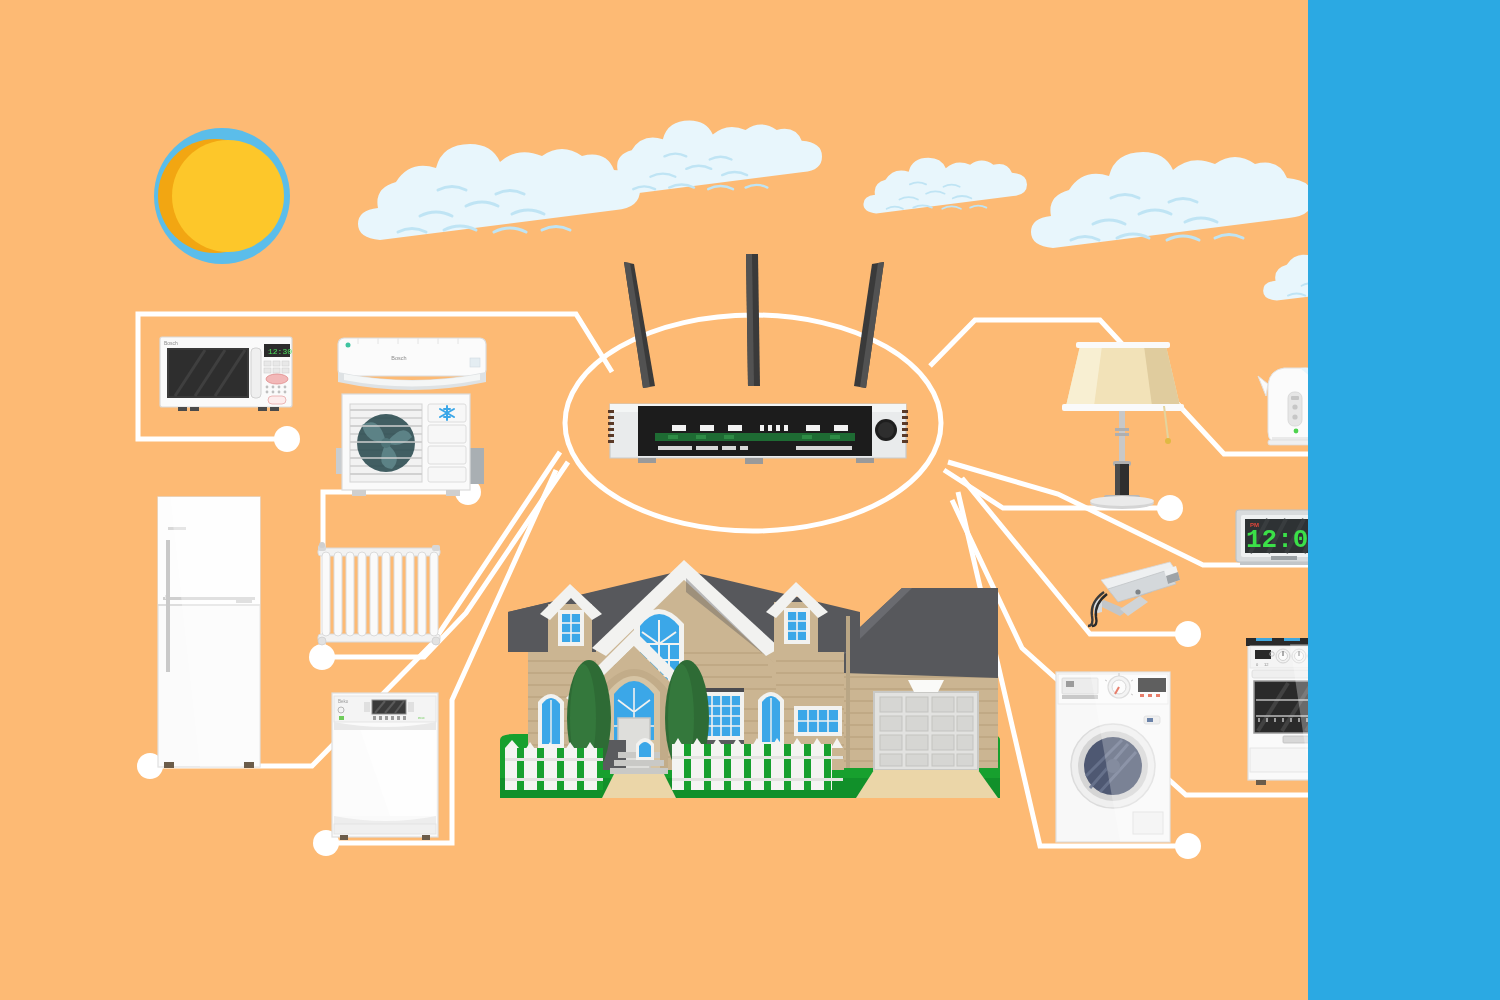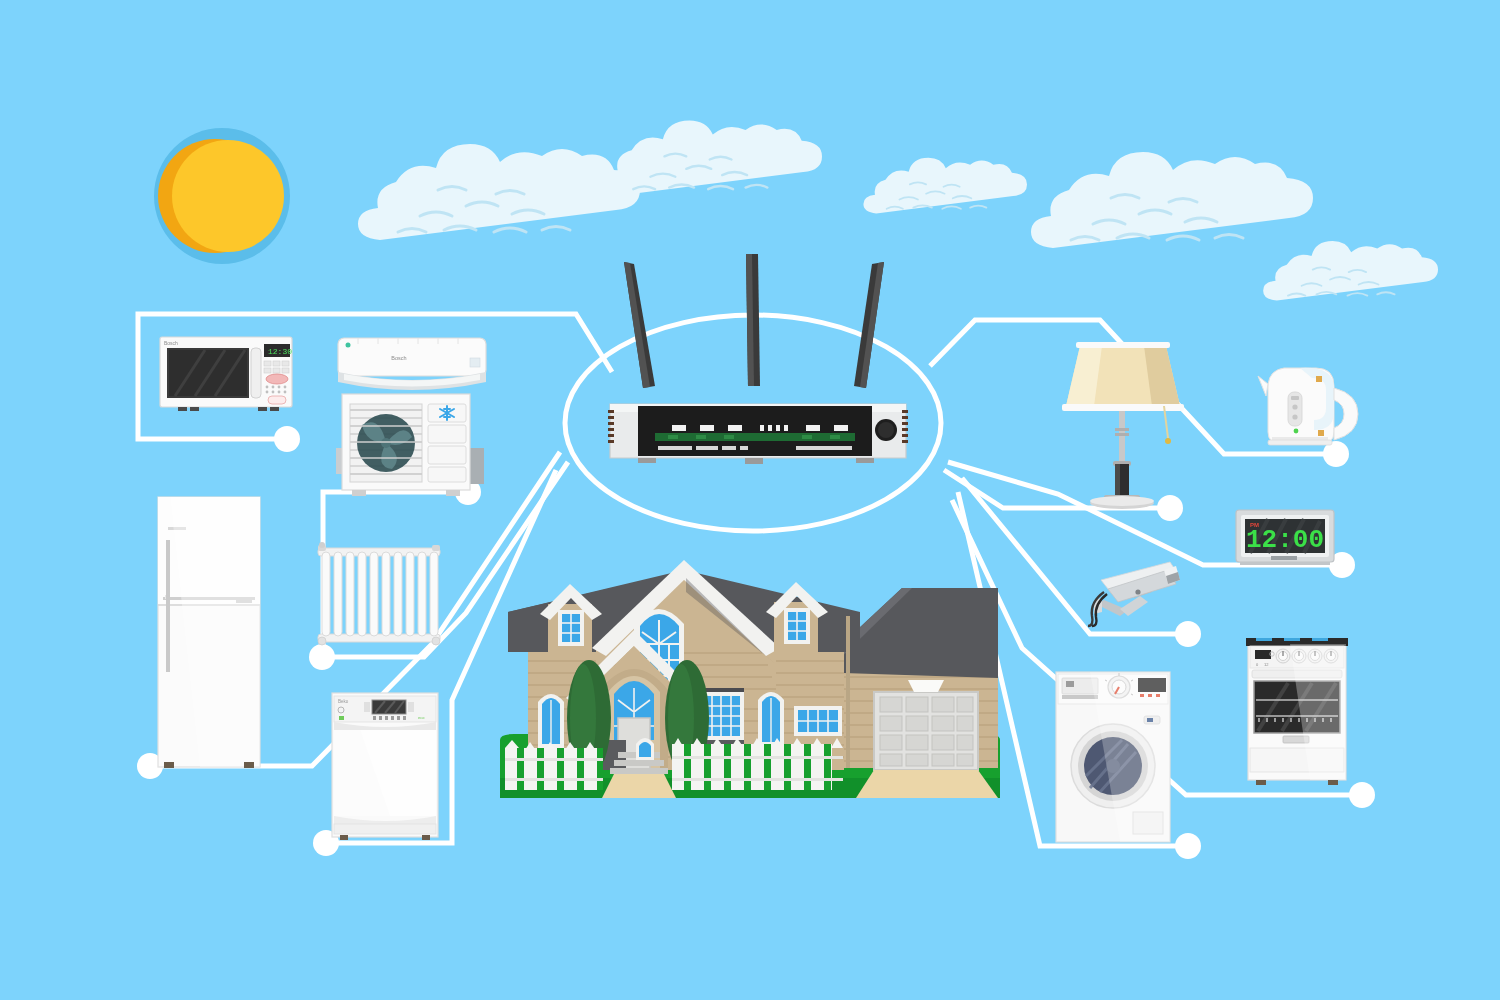--- a/index.html
+++ b/index.html
@@ -1,21 +1,21 @@
 <!DOCTYPE html>
 <html><head>
 <meta charset="utf-8">
 <style>
   html,body{margin:0;padding:0;}
   body{
     width:1500px;height:1000px;overflow:hidden;
     font-family:"Liberation Sans", sans-serif;
     background:#2BA9E3;
   }
-  #stage{position:relative;width:1500px;height:1000px;overflow:hidden;background:#7dd3fc;}
+  #stage{position:relative;width:1308px;height:1000px;overflow:hidden;background:#fdba74;}
   svg.layer{position:absolute;left:0;top:0;width:1500px;height:1000px;}
 </style>
 </head>
 <body>
 
 <div id="stage">
 
   <svg class="layer" viewBox="0 0 1500 1000">
     <defs>
       <g id="cloudShape">

